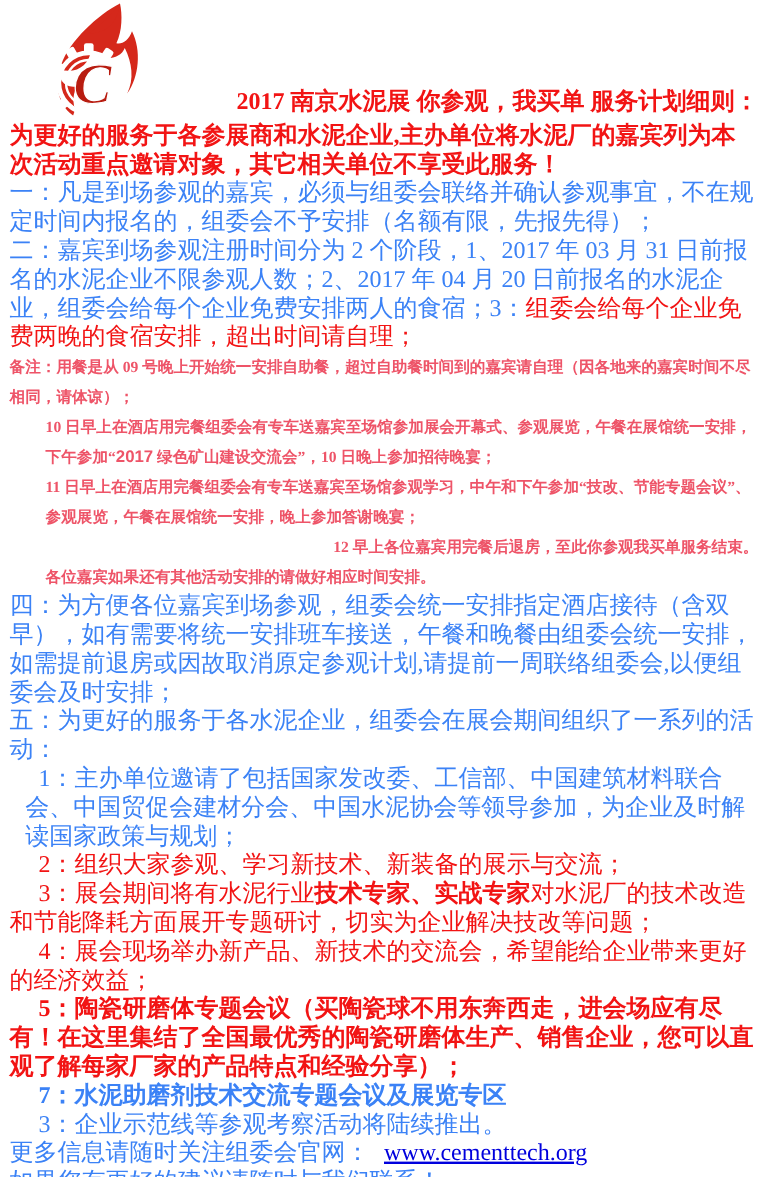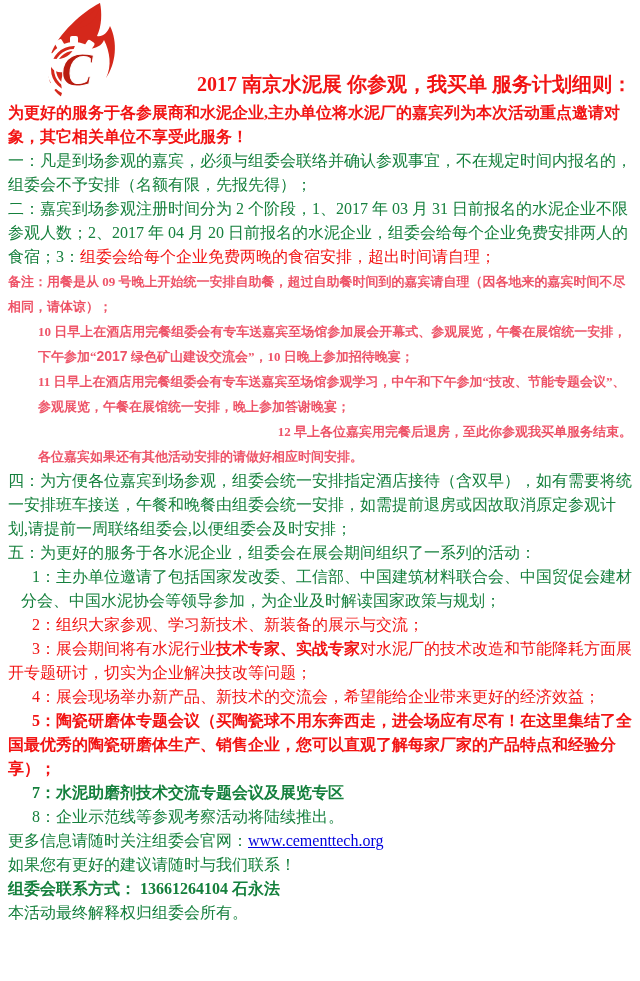--- a/index.html
+++ b/index.html
@@ -9,34 +9,34 @@
     color:#000;
   }
   .page { padding:0 8px; box-sizing:border-box; }
   header.doc-header { position:relative; height:101px; }
   .logo { position:absolute; left:22px; top:2px; width:92px; height:100px; }
   h1.title {
     position:absolute; bottom:3px; left:0; right:0; margin:0;
     padding-left:105px; text-align:right;
     font-size:20px; font-weight:bold; color:var(--red);
   }
-  p.para { margin:0; font-size:16px; line-height:24px; }
+  p.para { margin:0; font-size:20px; line-height:24px; }
   p.note { font-size:13px; line-height:25px; }
   .ind-note    { padding-left:30px; }
   .ind-note-sm { padding-left:18px;text-align:right; }
   .ind-item1   { padding-left:13px; text-indent:11px; }
   .ind-first   { text-indent:24px; }
   .footer-gap  { margin-top:17px; }
   .footer-line { line-height:23px; }
   .c-red   { color:var(--red); }
   .c-note  { color:var(--note); }
-  .c-black { color:#15803d; }
+  .c-black { color:#3b82f6; }
   .bold { font-weight:bold; }
   .strong-sans { font-family:"Liberation Sans","DejaVu Sans",sans-serif; font-weight:bold; font-size:14px; }
-  a.site-link { color:var(--link); }
+  a.site-link { color:var(--link); margin-left:12px; }
 </style>
 </head>
 <body>
 
 <div class="page">
 
   <header class="doc-header">
     <div class="logo">
       <svg viewBox="0 0 92 100" width="92" height="100">
         <g>
@@ -79,21 +79,21 @@
 
     <p class="para"><span class="c-black">四：为方便各位嘉宾到场参观，组委会统一安排指定酒店接待（含双早），如有需要将统一安排班车接送，午餐和晚餐由组委会统一安排，如需提前退房或因故取消原定参观计划,请提前一周联络组委会,以便组委会及时安排；</span></p>
     <p class="para"><span class="c-black">五：为更好的服务于各水泥企业，组委会在展会期间组织了一系列的活动：</span></p>
 
     <p class="para ind-item1"><span class="c-black">1：主办单位邀请了包括国家发改委、工信部、中国建筑材料联合会、中国贸促会建材分会、中国水泥协会等领导参加，为企业及时解读国家政策与规划；</span></p>
     <p class="para ind-first"><span class="c-red">2：组织大家参观、学习新技术、新装备的展示与交流；</span></p>
     <p class="para ind-first"><span class="c-red">3：展会期间将有水泥行业</span><span class="c-red bold">技术专家、实战专家</span><span class="c-red">对水泥厂的技术改造和节能降耗方面展开专题研讨，切实为企业解决技改等问题；</span></p>
     <p class="para ind-first"><span class="c-red">4：展会现场举办新产品、新技术的交流会，希望能给企业带来更好的经济效益；</span></p>
     <p class="para ind-first"><span class="c-red bold">5：陶瓷研磨体专题会议（买陶瓷球不用东奔西走，进会场应有尽有！在这里集结了全国最优秀的陶瓷研磨体生产、销售企业，您可以直观了解每家厂家的产品特点和经验分享）；</span></p>
     <p class="para ind-first"><span class="c-black bold">7：水泥助磨剂技术交流专题会议及展览专区</span></p>
-    <p class="para ind-first"><span class="c-black">8：企业示范线等参观考察活动将陆续推出。</span></p>
+    <p class="para ind-first"><span class="c-black">3：企业示范线等参观考察活动将陆续推出。</span></p>
   </main>
 
   <footer>
     <p class="para footer-line footer-gap"><span class="c-black">更多信息请随时关注组委会官网：</span><a href="#" class="site-link">www.cementtech.org</a></p>
     <p class="para footer-line"><span class="c-black">如果您有更好的建议请随时与我们联系！</span></p>
     <p class="para footer-line"><span class="c-black bold">组委会联系方式： 13661264104 石永法</span></p>
     <p class="para footer-line"><span class="c-black">本活动最终解释权归组委会所有。</span></p>
   </footer>
 
 </div>

